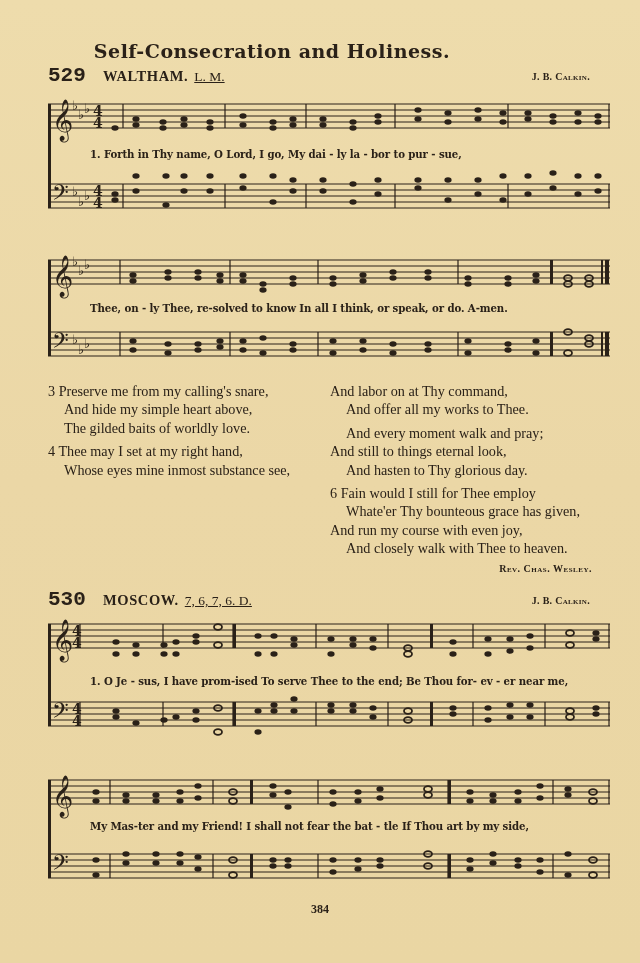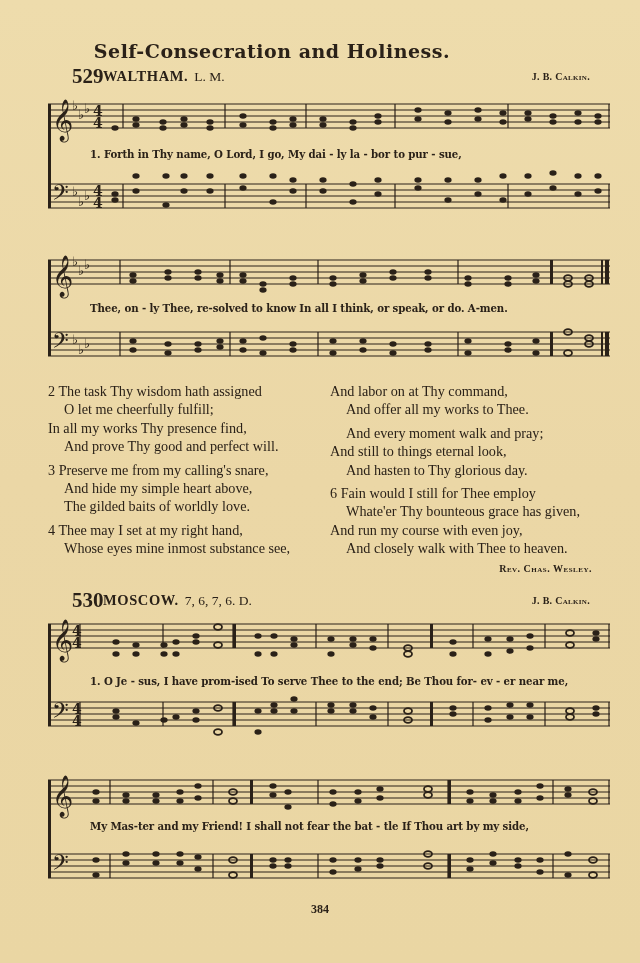--- a/index.html
+++ b/index.html
@@ -10,23 +10,23 @@
     color:#2a2118;
     position:relative;
   }
   .page { position:absolute; inset:0; background:linear-gradient(180deg,#eedcac 0%,#ebd7a6 50%,#ead6a3 100%); }
   .section-title {
     position:absolute; top:40px; left:0; width:544px; text-align:center;
     font-family:"DejaVu Serif",serif; font-size:19px; font-weight:bold; letter-spacing:0.5px;
     color:#2a2118;
   }
   .hymn-header { position:absolute; left:48px; width:542px; height:22px; }
-  .hymn-number { position:absolute; left:0; top:-2px; font-family:Liberation Serif, serif; font-weight:bold; font-size:21px;margin-left:24px; }
+  .hymn-number { position:absolute; left:0; top:-2px; font-family:Liberation Mono, monospace; font-weight:bold; font-size:21px; }
   .tune-name { position:absolute; left:55px; top:2px; font-weight:bold; font-size:14.5px; letter-spacing:0.6px; }
-  .meter { font-weight:normal; font-size:13.5px; margin-left:6px; letter-spacing:0; }
+  .meter { font-weight:normal; font-size:13.5px; margin-left:6px; letter-spacing:0;text-decoration:underline; }
   .composer { position:absolute; right:0; top:5px; font-size:10px; font-weight:bold; letter-spacing:0.3px; }
   .sc { font-variant:small-caps; }
 
   .system { position:absolute; left:48px; width:562px; }
   .system svg { position:absolute; left:0; top:0; overflow:visible; }
   .lyric-line {
     position:absolute; left:0; width:562px; white-space:nowrap;
     font-family:"DejaVu Serif",serif; font-weight:bold; font-size:10.2px; letter-spacing:-0.1px;
   }
 
@@ -287,26 +287,20 @@
           <ellipse cx="541" cy="86" rx="4" ry="2.8"></ellipse>
           <ellipse cx="541" cy="92" rx="4" ry="2.8"></ellipse>
       </g>
     </svg>
     <div class="lyric-line" style="top:50px;padding-left:42px;">Thee, on  -  ly Thee, re-solved to know  In   all   I  think, or speak,  or  do.    A-men.</div>
   </div>
 
   <div class="verses">
     <div class="verse-col" style="left:0;">
       <div class="verse">
-        <div class="vline"><span>2</span> <span>The task Thy wisdom hath assigned</span></div>
-        <div class="vline indent">O let me cheerfully fulfill;</div>
-        <div class="vline">In all my works Thy presence find,</div>
-        <div class="vline indent">And prove Thy good and perfect will.</div>
-      </div>
-      <div class="verse">
         <div class="vline"><span>3</span> <span>Preserve me from my calling's snare,</span></div>
         <div class="vline indent">And hide my simple heart above,</div>
         <div class="vline indent">The gilded baits of worldly love.</div>
       </div>
       <div class="verse">
         <div class="vline"><span>4</span> <span>Thee may I set at my right hand,</span></div>
         <div class="vline indent">Whose eyes mine inmost substance see,</div>
       </div>
     </div>
     <div class="verse-col" style="left:282px;">

